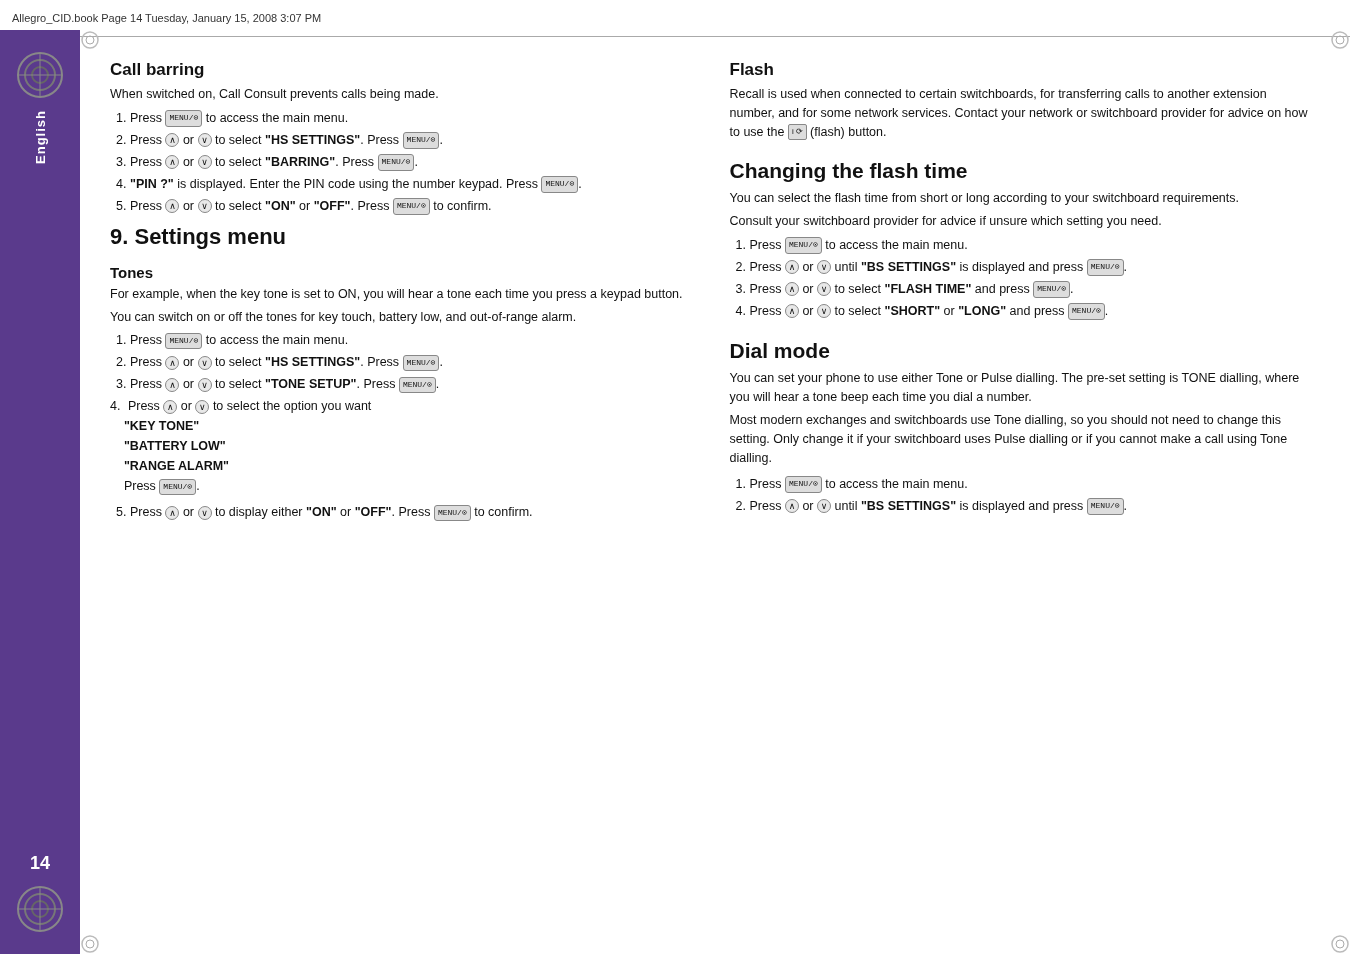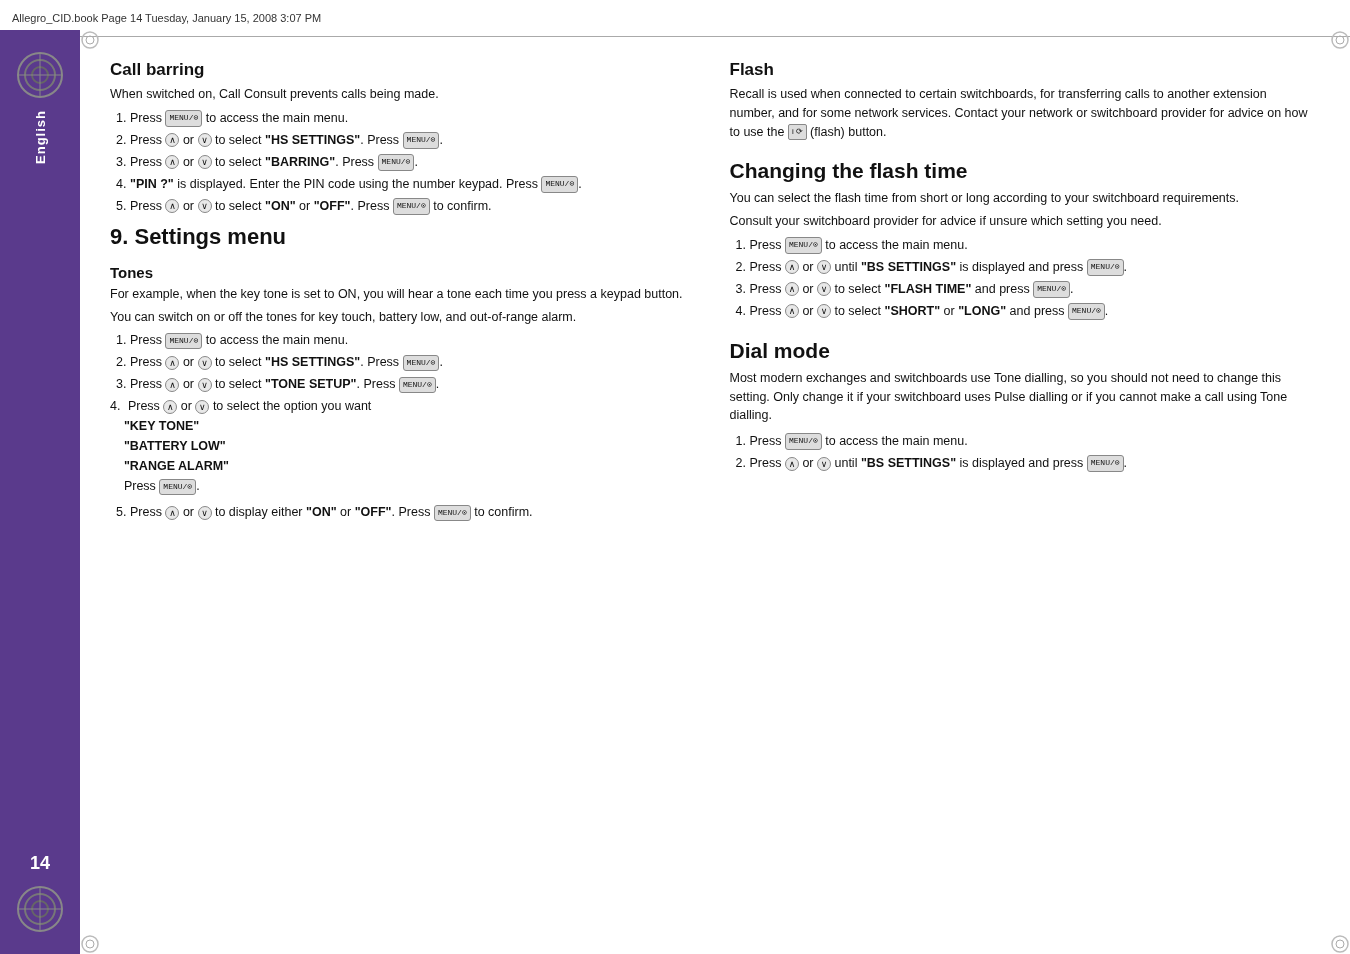--- a/index.html
+++ b/index.html
@@ -321,20 +321,21 @@
       </li>
       <li>
         Press <span class="btn-arrow">∧</span> or <span class="btn-arrow">∨</span> to select <strong>"FLASH TIME"</strong> and press <span class="btn-menu">MENU/⊙</span>.
       </li>
       <li>
         Press <span class="btn-arrow">∧</span> or <span class="btn-arrow">∨</span> to select <strong>"SHORT"</strong> or <strong>"LONG"</strong> and press <span class="btn-menu">MENU/⊙</span>.
       </li>
     </ol>
 
     <h3>Dial mode</h3>
+    <p>You can set your phone to use either Tone or Pulse dialling. The pre-set setting is TONE dialling, where you will hear a tone beep each time you dial a number.</p>
     <p style="margin-top:5px;">Most modern exchanges and switchboards use Tone dialling, so you should not need to change this setting. Only change it if your switchboard uses Pulse dialling or if you cannot make a call using Tone dialling.</p>
 
     <ol style="margin-top:6px;">
       <li>
         Press <span class="btn-menu">MENU/⊙</span> to access the main menu.
       </li>
       <li>
         Press <span class="btn-arrow">∧</span> or <span class="btn-arrow">∨</span> until <strong>"BS SETTINGS"</strong> is displayed and press <span class="btn-menu">MENU/⊙</span>.
       </li>
     </ol>

